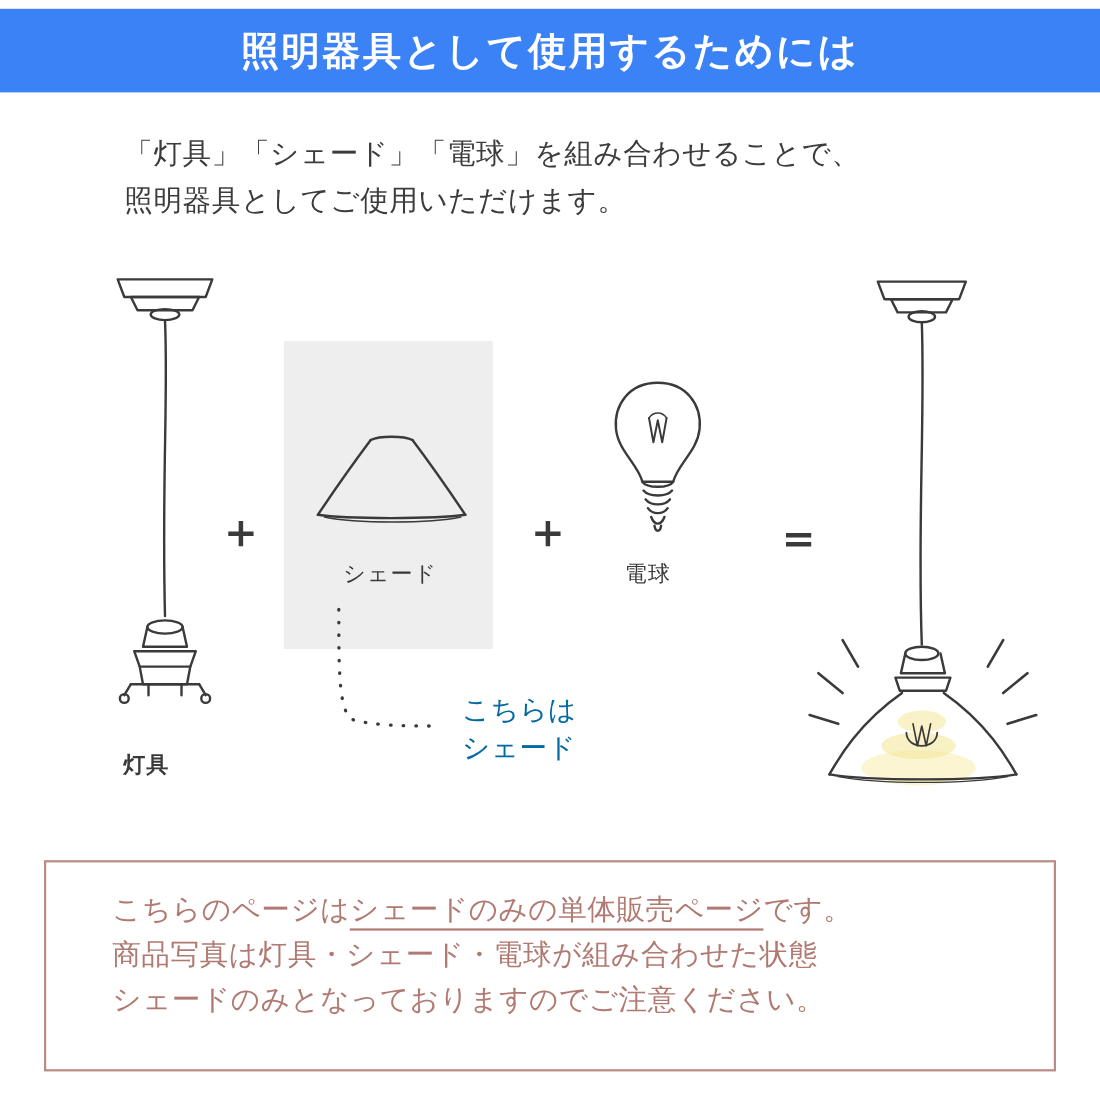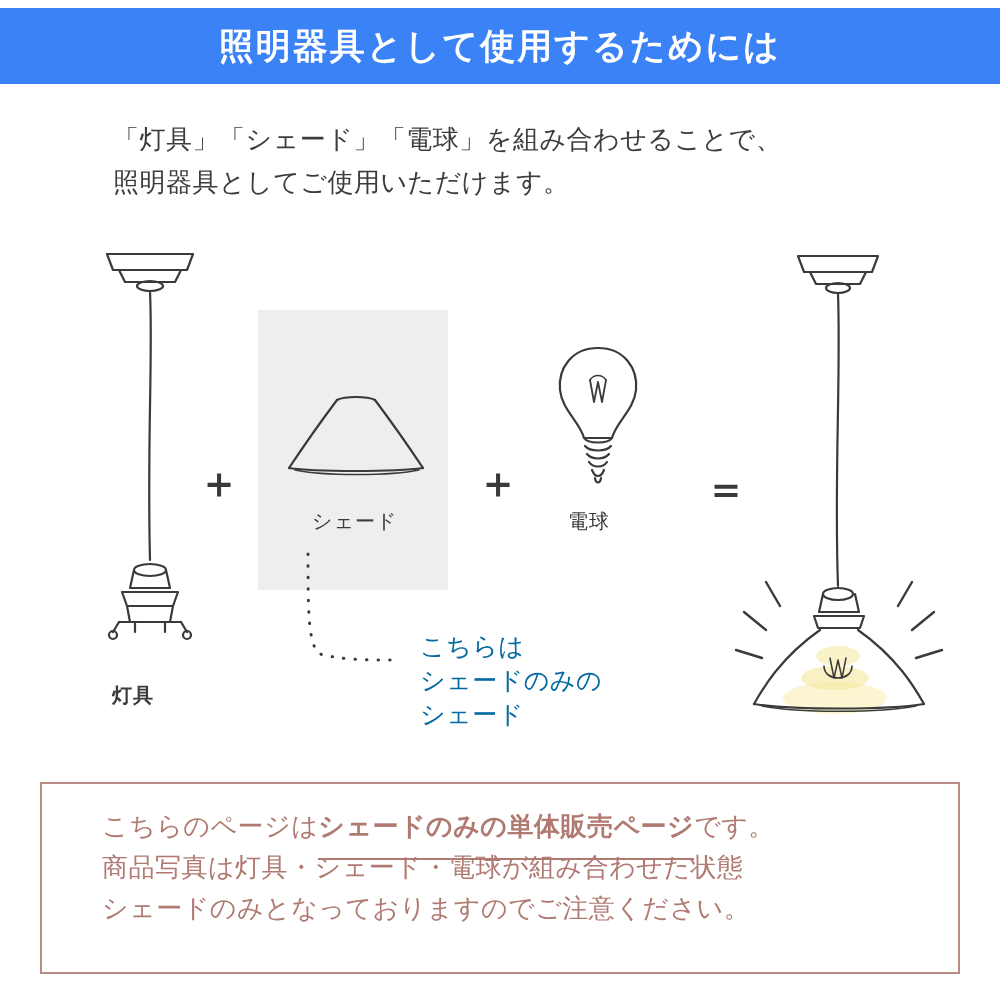--- a/index.html
+++ b/index.html
@@ -115,23 +115,23 @@
     left: 60px;
     top: 22px;
     width: 820px;
     font-size: 26px;
     line-height: 1.58;
     color: #b07a72;
     letter-spacing: 0.5px;
   }
   .warn-text div { white-space: nowrap; }
   .warn-strong {
-    font-weight: bold;
+    font-weight: normal;
     border-bottom: 2px solid #b07a72;
-    padding-bottom: 17px;
+    padding-bottom: 3px;
   }
 
   svg { display: block; }
 </style>
 </head>
 <body>
 
 <div class="header-bar">
   <div class="header-title">照明器具として使用するためには</div>
 </div>
@@ -238,21 +238,20 @@
       <path d="M16 412 L42 420" stroke-width="2.4"></path>
       <path d="M46 344 L60 368" stroke-width="2.4"></path>
       <path d="M214 374 L192 392" stroke-width="2.4"></path>
       <path d="M222 412 L196 420" stroke-width="2.4"></path>
       <path d="M192 344 L178 368" stroke-width="2.4"></path>
     </g>
   </svg>
 
   <div class="note">
     <div>こちらは</div>
-    <div>シェードのみの</div>
     <div>シェード</div>
   </div>
 </div>
 
 <div class="warn-box">
   <div class="warn-text">
     <div>
       <span>こちらのページは</span><span class="warn-strong">シェードのみの単体販売ページ</span><span>です。</span>
     </div>
     <div>商品写真は灯具・シェード・電球が組み合わせた状態</div>

